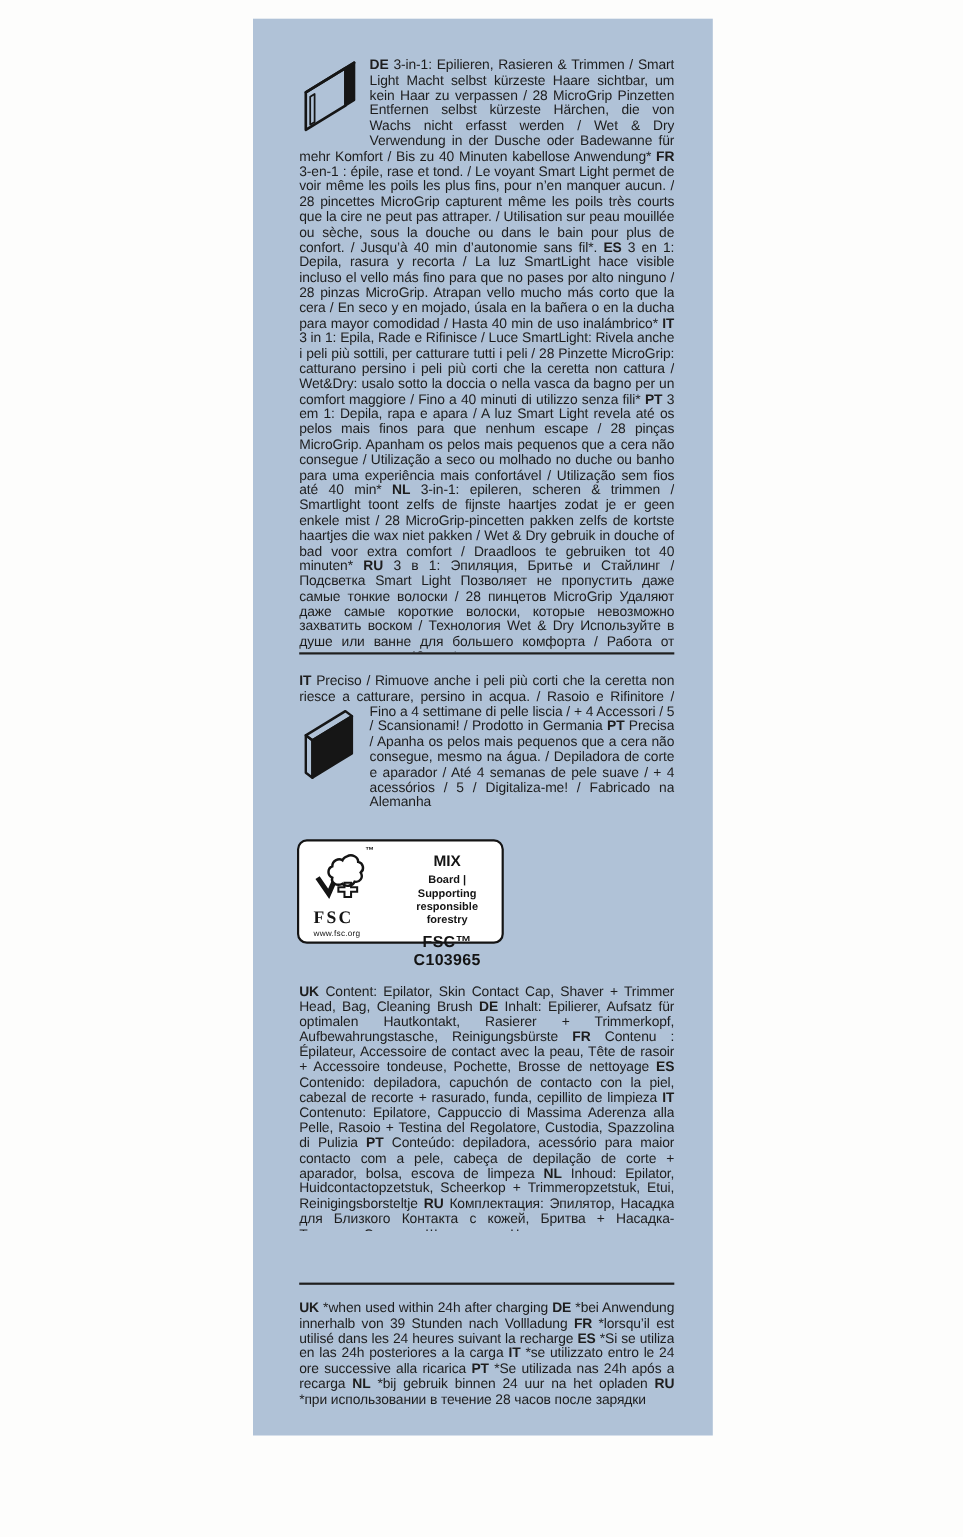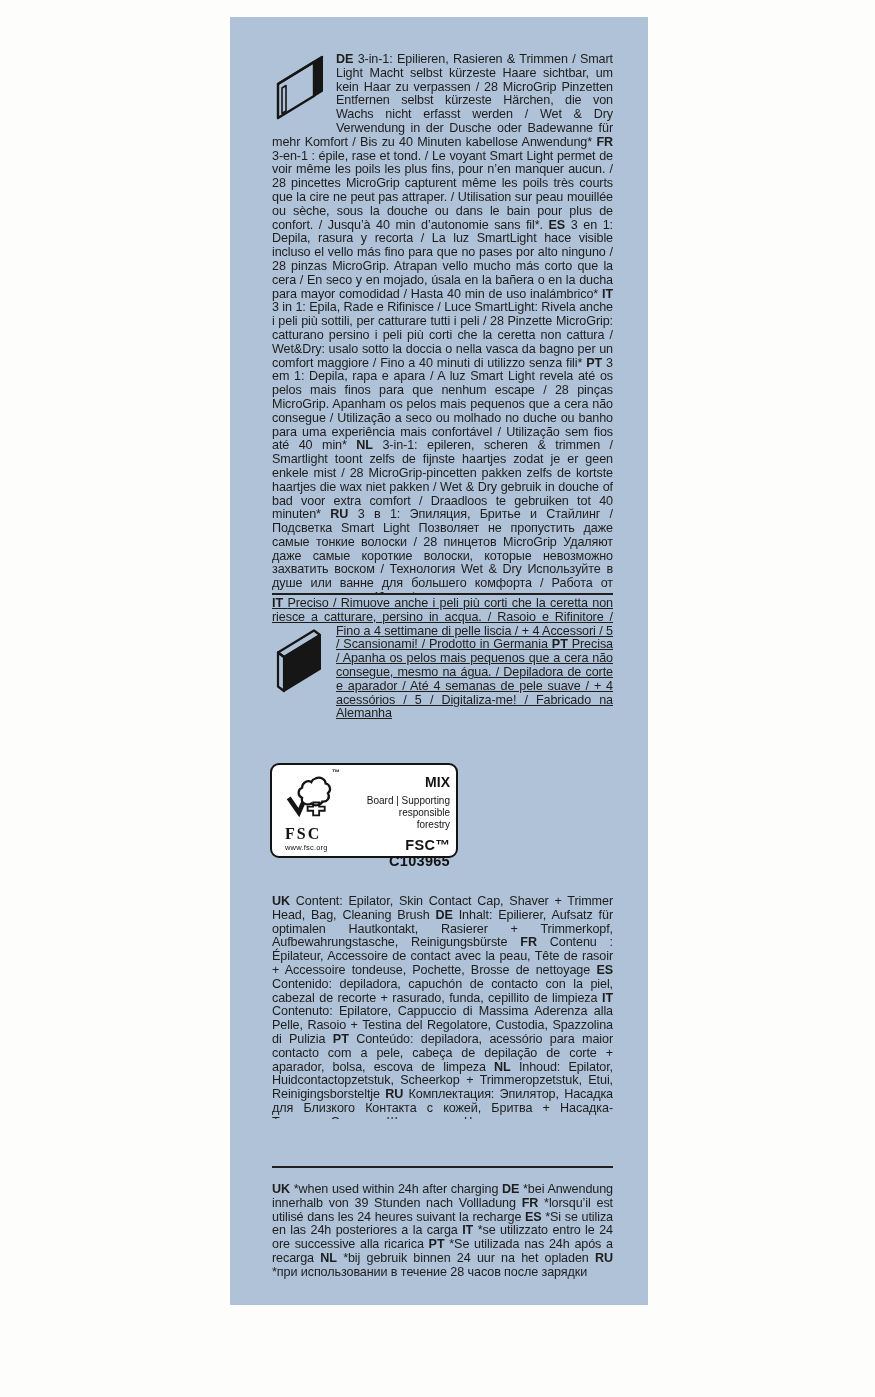--- a/index.html
+++ b/index.html
@@ -11,21 +11,21 @@
     position:absolute;left:230px;top:17px;width:418px;height:1288px;
     background:#b0c2d7;overflow:hidden;
   }
   .sec{
     position:absolute;left:42px;width:341px;
     font-size:12.6px;line-height:13.8px;letter-spacing:-0.1px;
     text-align:justify;color:#1d1d1d;overflow:hidden;
   }
   .sec b{font-weight:700;}
   .para1{top:36px;max-height:540px;}
-  .para2{top:580px;max-height:146px;text-decoration:underline;}
+  .para2{top:596px;max-height:146px;}
   .para3{top:878px;max-height:224px;}
   .para4{top:1166px;max-height:120px;}
   .rule{position:absolute;left:42px;width:341px;border-top:2px solid #1f1f1f;}
   .rule1{top:576px;}
   .rule2{top:1149px;}
   .float-icon1{float:left;width:64px;height:82px;}
   .float-icon2{float:left;width:64px;height:80px;padding-top:4px;}
   .float-icon1 svg,.float-icon2 svg{display:block;}
 
   .fsc-box{
@@ -33,23 +33,23 @@
     background:#ffffff;border:2.5px solid #141414;border-radius:9px;
     box-sizing:border-box;display:flex;color:#141414;
   }
   .fsc-left{width:76px;position:relative;padding:7px 0 0 13px;box-sizing:border-box;}
   .fsc-tm{position:absolute;top:3px;left:60px;font-size:8px;font-weight:700;}
   .fsc-word{
     font-family:"Liberation Serif", serif;font-weight:700;
     font-size:16px;letter-spacing:2px;line-height:1;margin-top:2px;
   }
   .fsc-url{font-size:7.5px;letter-spacing:0.2px;margin-top:1px;}
-  .fsc-right{flex:1;text-align:right;padding:9px 6px 0 0;margin-left:15px;}
+  .fsc-right{flex:1;text-align:center;padding:9px 6px 0 0;margin-left:15px;}
   .fsc-mix{font-weight:700;font-size:14px;}
-  .fsc-board{font-weight:400;font-size:10px;line-height:12px;margin-top:5px;}
+  .fsc-board{font-weight:700;font-size:10px;line-height:12px;margin-top:5px;}
   .fsc-license{font-weight:700;font-size:14.5px;margin-top:6px;letter-spacing:0.3px;}
 
   .arab-row{position:absolute;left:42px;top:1104px;width:341px;display:flex;}
   .arab-label{font-size:12.6px;font-weight:700;width:72px;flex:none;padding-top:3px;}
   .arab-text{
     flex:1;direction:rtl;text-align:left;
     font-size:13px;line-height:19.5px;letter-spacing:0;
   }
 </style>
 </head>

